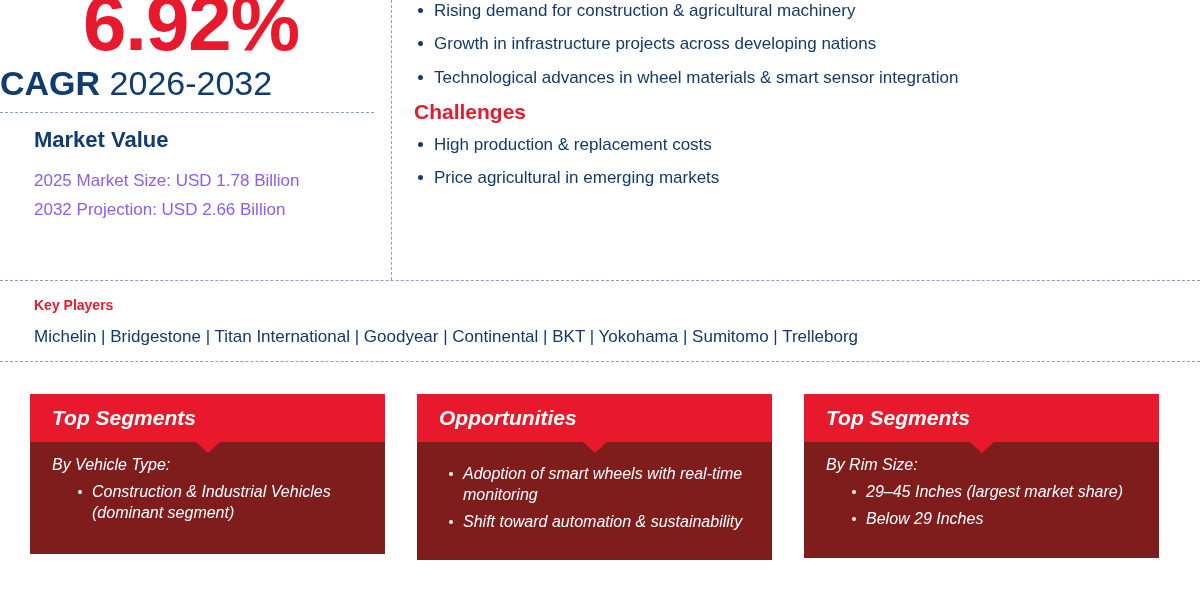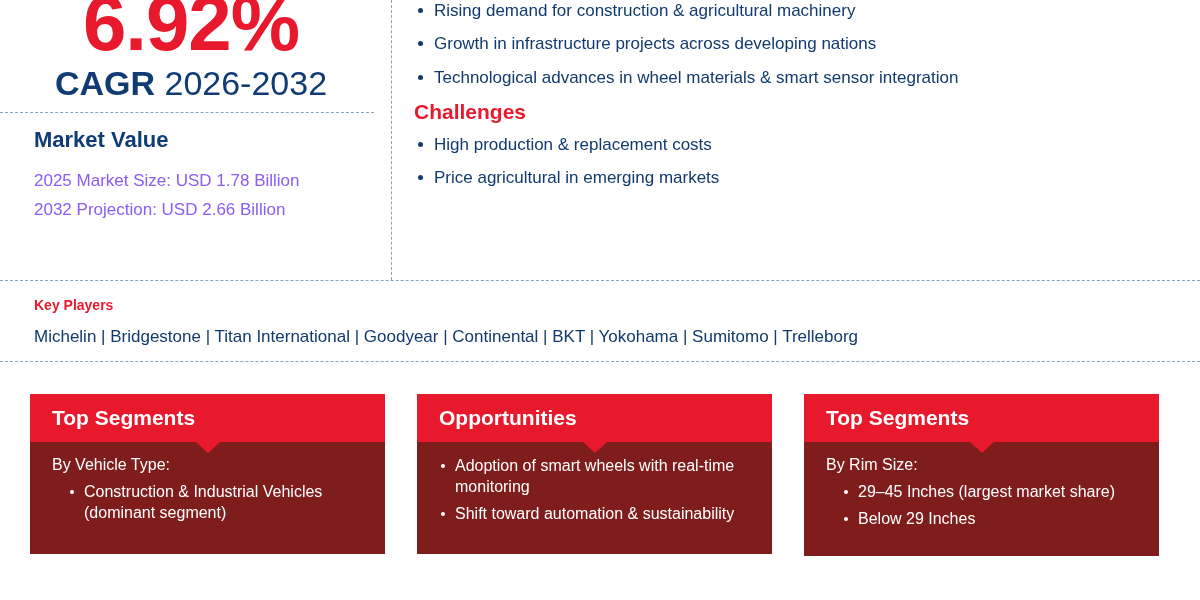--- a/index.html
+++ b/index.html
@@ -55,21 +55,21 @@
   .cagr-value {
     font-size: 78px;
     line-height: 0.95;
     font-weight: bold;
     color: #e8192c;
     text-align: center;
     letter-spacing: -1px;
     margin-top: -14px;
   }
   .cagr-sub {
-    text-align: center;
+    text-align: left;
     font-size: 34px;
     font-weight: bold;
     color: #103c73;
     margin-top: 4px;
     white-space: nowrap;
   }
   .cagr-sub .years {
     font-weight: normal;
   }
 
@@ -146,20 +146,21 @@
   .cards {
     display: flex;
     gap: 32px;
     padding: 32px 30px 0 30px;
     box-sizing: border-box;
   }
   .card {
     width: 355px;
     flex: 0 0 355px;
     position: relative;
+    font-style: italic;
   }
   .card-header {
     background: #e8192c;
     color: #ffffff;
     font-size: 21px;
     font-weight: bold;
     padding: 12px 0 12px 22px;
     position: relative;
   }
   .card-header::after {
@@ -180,21 +181,21 @@
     padding: 14px 18px 20px 22px;
     min-height: 112px;
     box-sizing: border-box;
   }
   .card-body .sub-label {
     font-size: 16px;
     margin-bottom: 8px;
   }
   .card-body ul {
     list-style: none;
-    margin: 0;
+    margin: 8px;
     padding: 0 0 0 16px;
   }
   .card-body ul li {
     position: relative;
     padding-left: 16px;
     font-size: 16px;
     line-height: 1.3;
     margin-bottom: 6px;
   }
   .card-body ul li::before {

